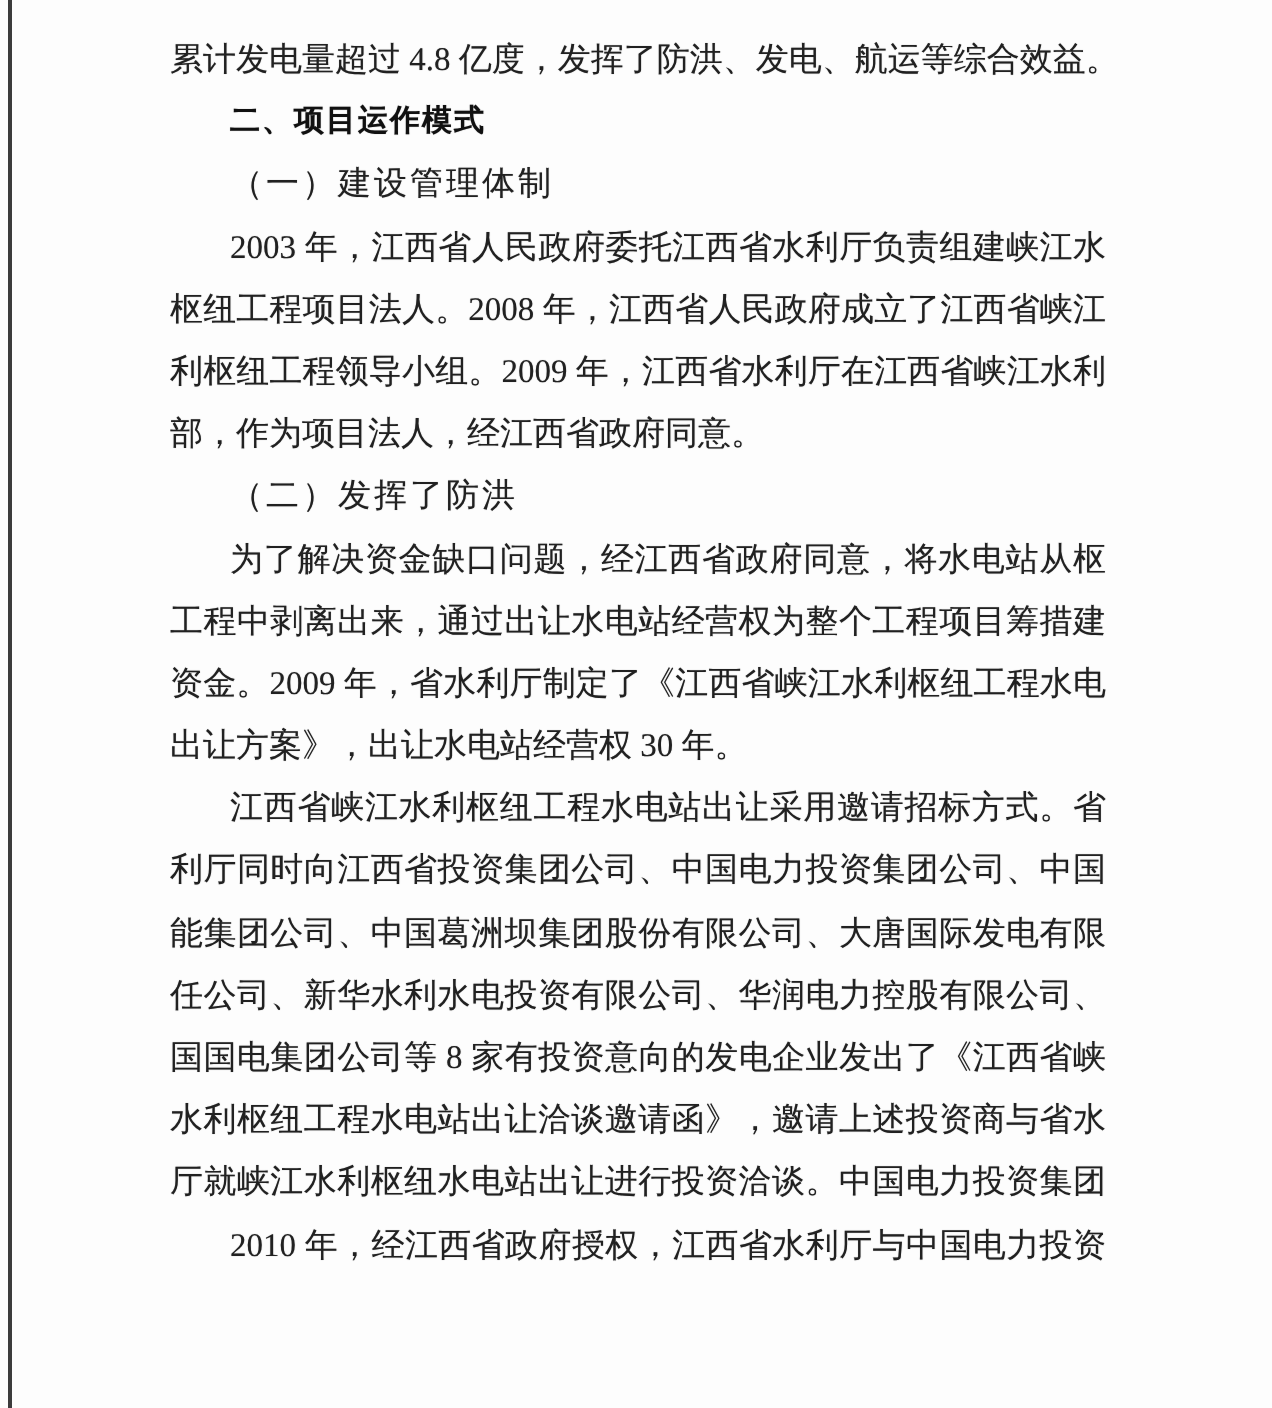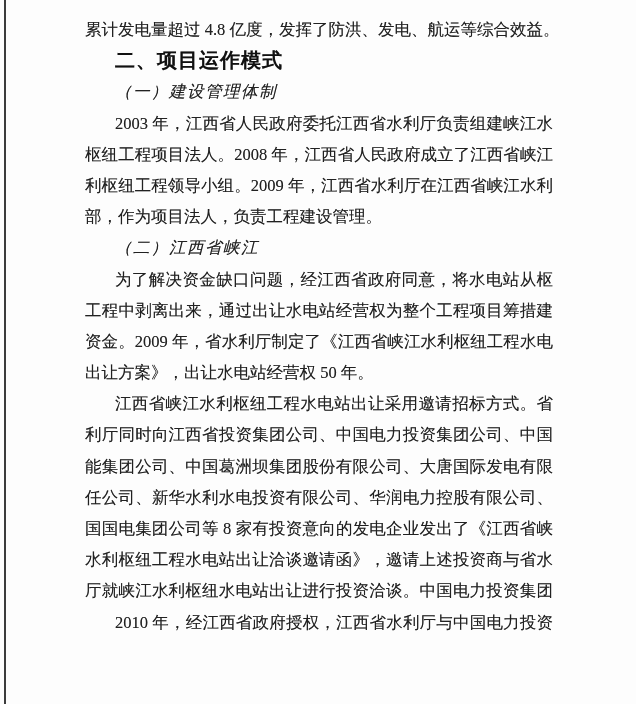--- a/index.html
+++ b/index.html
@@ -43,47 +43,46 @@
     white-space: normal;
     text-align: justify;
     text-align-last: justify;
   }
   .indent {
     padding-left: 30px;
   }
   .heading {
     font-family: "Liberation Sans", "DejaVu Sans", sans-serif;
     font-weight: 700;
-    font-size: 20px;
+    font-size: 15px;
     color: var(--heading-color, #111111);
     letter-spacing: 1px;
   }
   .kaiti {
-    font-style: italic;
     letter-spacing: 1.5px;
   }
 </style>
 </head>
 <body>
 
 <div class="page">
   <div class="edge-line"></div>
   <div class="text-block">
     <div class="line">累计发电量超过 4.8 亿度，发挥了防洪、发电、航运等综合效益。</div>
     <div class="line heading indent">二、项目运作模式</div>
     <div class="line kaiti indent">（一）建设管理体制</div>
     <div class="line indent just">2003 年，江西省人民政府委托江西省水利厅负责组建峡江水利</div>
     <div class="line just">枢纽工程项目法人。2008 年，江西省人民政府成立了江西省峡江水</div>
     <div class="line just">利枢纽工程领导小组。2009 年，江西省水利厅在江西省峡江水利枢</div>
-    <div class="line">部，作为项目法人，负责工程建设管理。</div>
-    <div class="line kaiti indent">（二）江西省峡江</div>
+    <div class="line">部，作为项目法人，经江西省政府同意。</div>
+    <div class="line kaiti indent">（二）发挥了防洪</div>
     <div class="line indent just">为了解决资金缺口问题，经江西省政府同意，将水电站从枢纽</div>
     <div class="line just">工程中剥离出来，通过出让水电站经营权为整个工程项目筹措建设</div>
     <div class="line just">资金。2009 年，省水利厅制定了《江西省峡江水利枢纽工程水电站</div>
-    <div class="line">出让方案》，出让水电站经营权 50 年。</div>
+    <div class="line">出让方案》，出让水电站经营权 30 年。</div>
     <div class="line indent just">江西省峡江水利枢纽工程水电站出让采用邀请招标方式。省水</div>
     <div class="line just">利厅同时向江西省投资集团公司、中国电力投资集团公司、中国华</div>
     <div class="line just">能集团公司、中国葛洲坝集团股份有限公司、大唐国际发电有限责</div>
     <div class="line just">任公司、新华水利水电投资有限公司、华润电力控股有限公司、中</div>
     <div class="line just">国国电集团公司等 8 家有投资意向的发电企业发出了《江西省峡江</div>
     <div class="line just">水利枢纽工程水电站出让洽谈邀请函》，邀请上述投资商与省水利</div>
     <div class="line just">厅就峡江水利枢纽水电站出让进行投资洽谈。中国电力投资集团公</div>
     <div class="line indent just">2010 年，经江西省政府授权，江西省水利厅与中国电力投资集</div>
   </div>
 </div>

